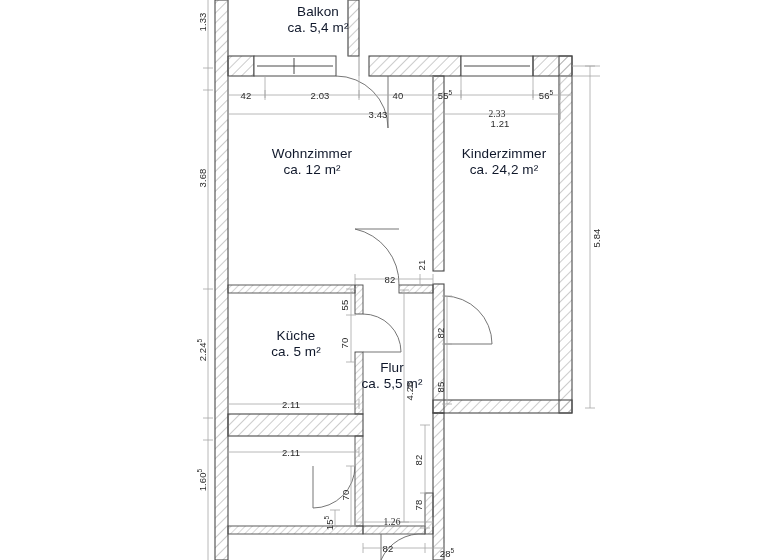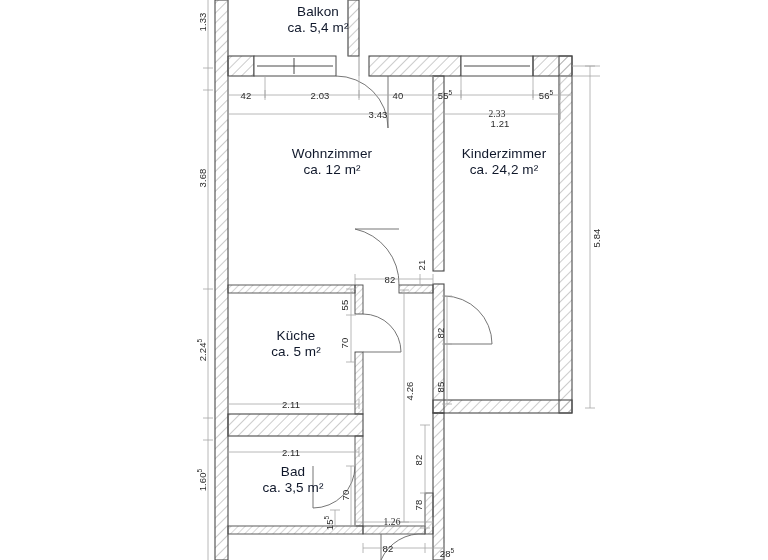--- a/index.html
+++ b/index.html
@@ -206,40 +206,40 @@
       <line x1="425" y1="543" x2="425" y2="553"></line>
       <line x1="444" y1="543" x2="444" y2="553"></line>
     </g>
   </svg>
 
   <div class="roomlabel" style="left:318px;top:4px;">
     <div>Balkon</div>
     <div>ca. 5,4 m²</div>
   </div>
 
-  <div class="roomlabel" style="left:332px;top:146px;">
+  <div class="roomlabel" style="left:312px;top:146px;">
     <div>Wohnzimmer</div>
     <div>ca. 12 m²</div>
   </div>
 
   <div class="roomlabel" style="left:504px;top:146px;text-align:center;">
     <div>Kinderzimmer</div>
     <div>ca. 24,2 m²</div>
   </div>
 
   <div class="roomlabel" style="left:296px;top:328px;">
     <div>Küche</div>
     <div>ca. 5 m²</div>
   </div>
 
-
-  <div class="roomlabel" style="left:293px;top:464px;">
-    <div>Bad</div>
-    <div>ca. 3,5 m²</div>
-  </div>
+  <div class="roomlabel" style="left:392px;top:360px;">
+    <div>Flur</div>
+    <div>ca. 5,5 m²</div>
+  </div>
+
 
   <div id="dim-layer">
       <div class="dim v" style="left: 202px; top: 22px;">1.33</div>
       <div class="dim v" style="left: 202px; top: 178px;">3.68</div>
       <div class="dim v" style="left: 202px; top: 350px;">2.24<span class="sup">5</span></div>
       <div class="dim v" style="left: 202px; top: 480px;">1.60<span class="sup">5</span></div>
       <div class="dim v" style="left: 596px; top: 238px;">5.84</div>
       <div class="dim h" style="left: 246px; top: 95px;">42</div>
       <div class="dim h" style="left: 320px; top: 95px;">2.03</div>
       <div class="dim h" style="left: 398px; top: 95px;">40</div>

